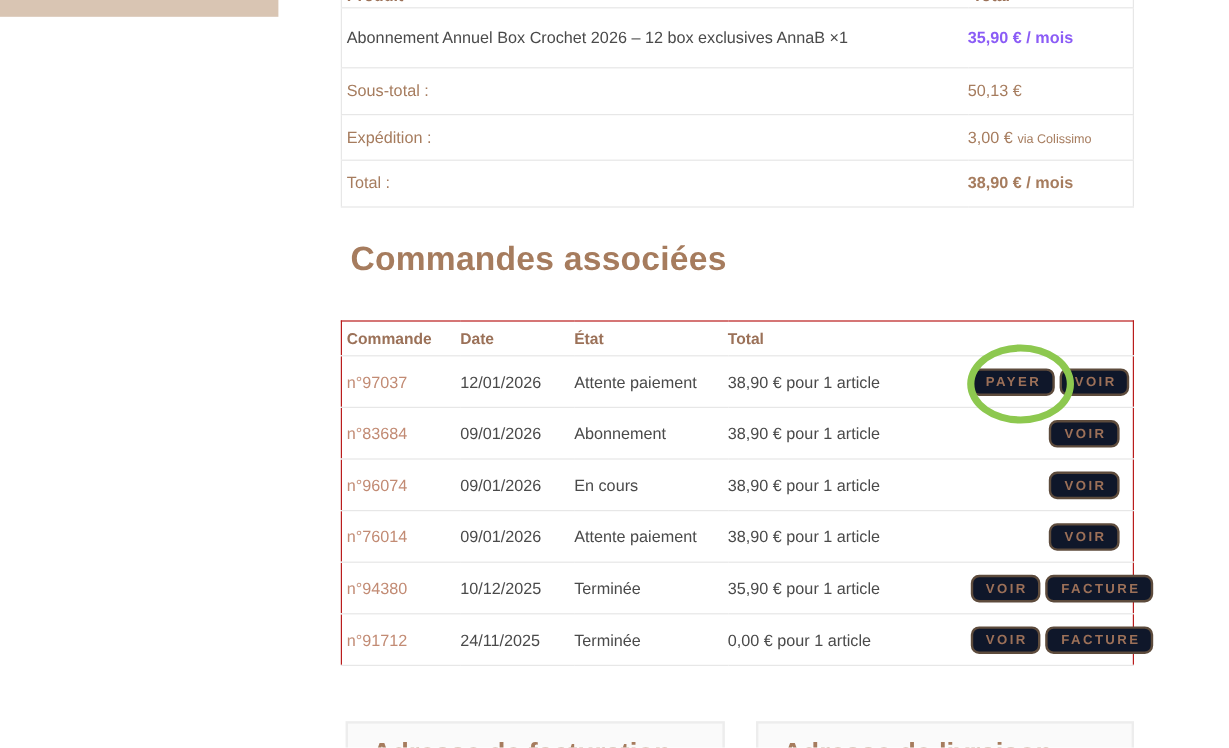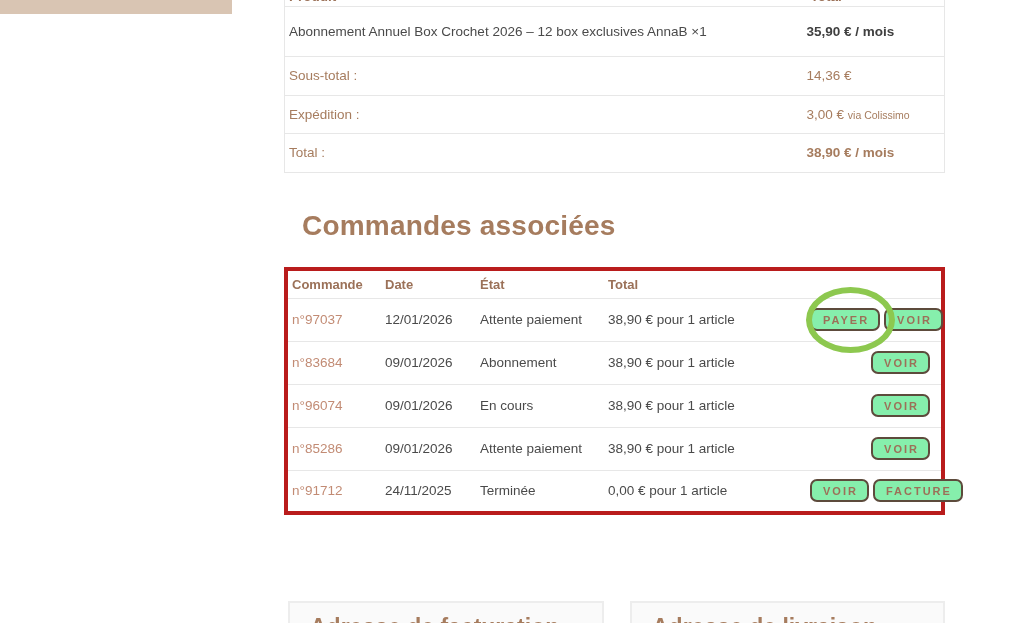--- a/index.html
+++ b/index.html
@@ -32,37 +32,37 @@
     padding: 0 0 2px 4px; font-size: 13.5px; font-weight: 700;
     color: #9b7158; border-bottom: 1px solid #e7e7e7;
   }
   .totals td {
     font-size: 13.5px; color: #4a4a4a;
     padding-left: 4px; border-bottom: 1px solid #e7e7e7;
   }
   .totals tr.r-product td { height: 50px; }
   .totals tr.r-sub td, .totals tr.r-ship td, .totals tr.r-total td { height: 38.5px; }
   .totals td.val { padding-left: 0; }
-  .totals .strong { font-weight: 700; color: #404040; }
+  .totals .strong { font-weight: 700; color: #8b5cf6; }
   .totals .brown { color: #a67c5e; }
   .totals .brown-bold { color: #a67c5e; font-weight: 600; margin-left: 18px; }
   .totals .small { font-size: 10.5px; color: #a67c5e; margin-top: 23px; }
 
   
   .section-title {
     position: absolute; left: 288px; top: 196px;
-    margin: 14px; font-size: 28px; font-weight: 600;
+    margin: 4px; font-size: 28px; font-weight: 600;
     color: #a67c5e; letter-spacing: 0.2px;
   }
 
   
   .orders {
     position: absolute; left: 284px; top: 267px;
     width: 661px; table-layout: fixed;
-    border: 4px solid #b91c1c;
+    border: 1px solid #b91c1c;
   }
   .orders col.c1 { width: 99px; }
   .orders col.c2 { width: 95px; }
   .orders col.c3 { width: 128px; }
   .orders col.c4 { width: 198px; }
   .orders th {
     height: 29px; text-align: left; vertical-align: middle;
     font-size: 13px; font-weight: 700; color: #9b7158;
     padding: 0; border-bottom: 1px solid #e7e7e7;
   }
@@ -72,21 +72,21 @@
     font-size: 13.5px; color: #4a4a4a;
     padding: 0; border-bottom: 1px solid #e7e7e7;
   }
   .orders td.first { padding-left: 4px; }
   .orders .order-num { color: #c28b74; text-decoration: none; cursor: pointer; }
   .orders td.actions { text-align: right; padding-right: 11px; white-space: nowrap; }
 
   .btn {
     display: inline-block;
     border: 2px solid #5d4b3c; border-radius: 7px;
-    background: #86efac; color: #9c7058;
+    background: #0f172a; color: #9c7058;
     font-size: 11px; font-weight: 700; letter-spacing: 2px;
     padding: 4px 9px 3px 11px;
     margin-left: 4px;
     cursor: pointer;
     font-family: "Liberation Sans", sans-serif;
   }
 
   
   .highlight-circle {
     position: absolute; left: 806px; top: 287px;
@@ -126,21 +126,21 @@
         <th>Total</th>
       </tr>
     </thead>
     <tbody>
       <tr class="r-product">
         <td>Abonnement Annuel Box Crochet 2026 – 12 box exclusives AnnaB ×1</td>
         <td class="val strong">35,90 € / mois</td>
       </tr>
       <tr class="r-sub">
         <td class="brown">Sous-total :</td>
-        <td class="val brown">14,36 €</td>
+        <td class="val brown">50,13 €</td>
       </tr>
       <tr class="r-ship">
         <td class="brown">Expédition :</td>
         <td class="val brown">
           <span>3,00 €</span>
           <span class="small">via Colissimo</span>
         </td>
       </tr>
       <tr class="r-total">
         <td class="brown">Total :</td>
@@ -190,26 +190,35 @@
       <tr>
         <td class="first"><a class="order-num">n°96074</a></td>
         <td>09/01/2026</td>
         <td>En cours</td>
         <td>38,90 € pour 1 article</td>
         <td class="actions">
           <span class="btn">VOIR</span>
         </td>
       </tr>
       <tr>
-        <td class="first"><a class="order-num">n°85286</a></td>
+        <td class="first"><a class="order-num">n°76014</a></td>
         <td>09/01/2026</td>
         <td>Attente paiement</td>
         <td>38,90 € pour 1 article</td>
         <td class="actions">
           <span class="btn">VOIR</span>
+        </td>
+      </tr>
+      <tr>
+        <td class="first"><a class="order-num">n°94380</a></td>
+        <td>10/12/2025</td>
+        <td>Terminée</td>
+        <td>35,90 € pour 1 article</td>
+        <td class="actions">
+          <span class="btn">VOIR</span><span class="btn">FACTURE</span>
         </td>
       </tr>
       <tr>
         <td class="first"><a class="order-num">n°91712</a></td>
         <td>24/11/2025</td>
         <td>Terminée</td>
         <td>0,00 € pour 1 article</td>
         <td class="actions">
           <span class="btn">VOIR</span><span class="btn">FACTURE</span>
         </td>

